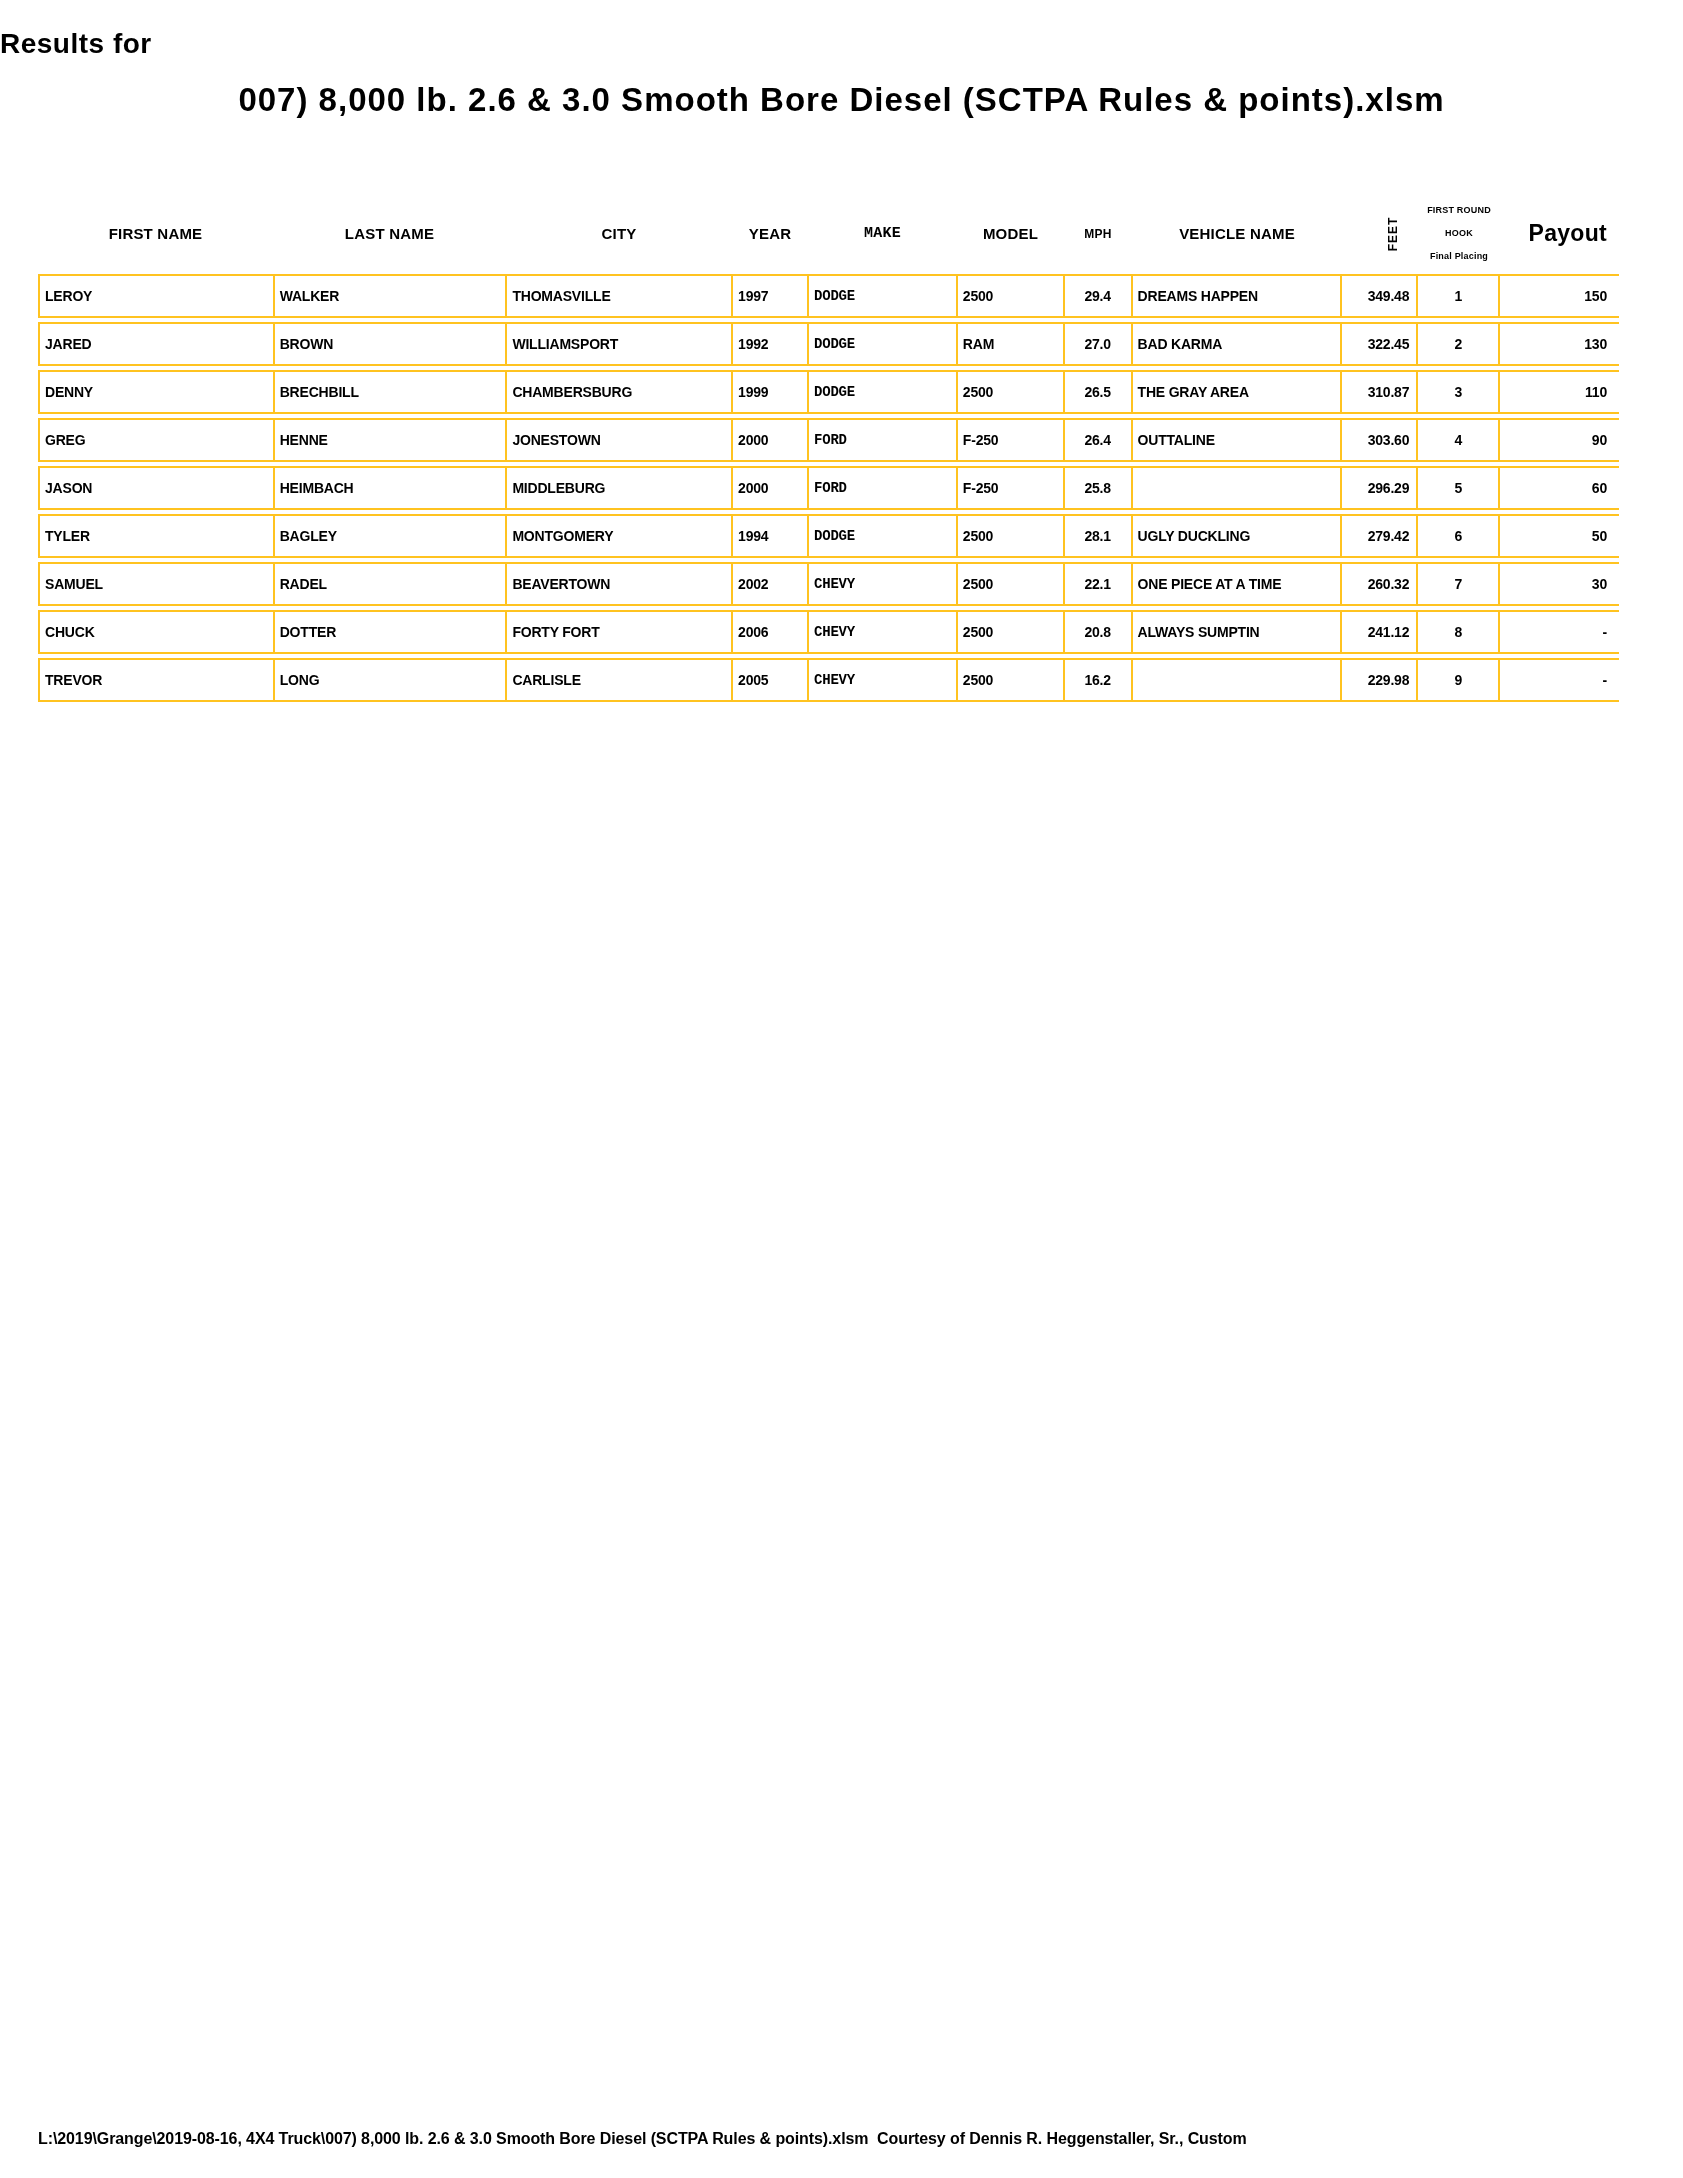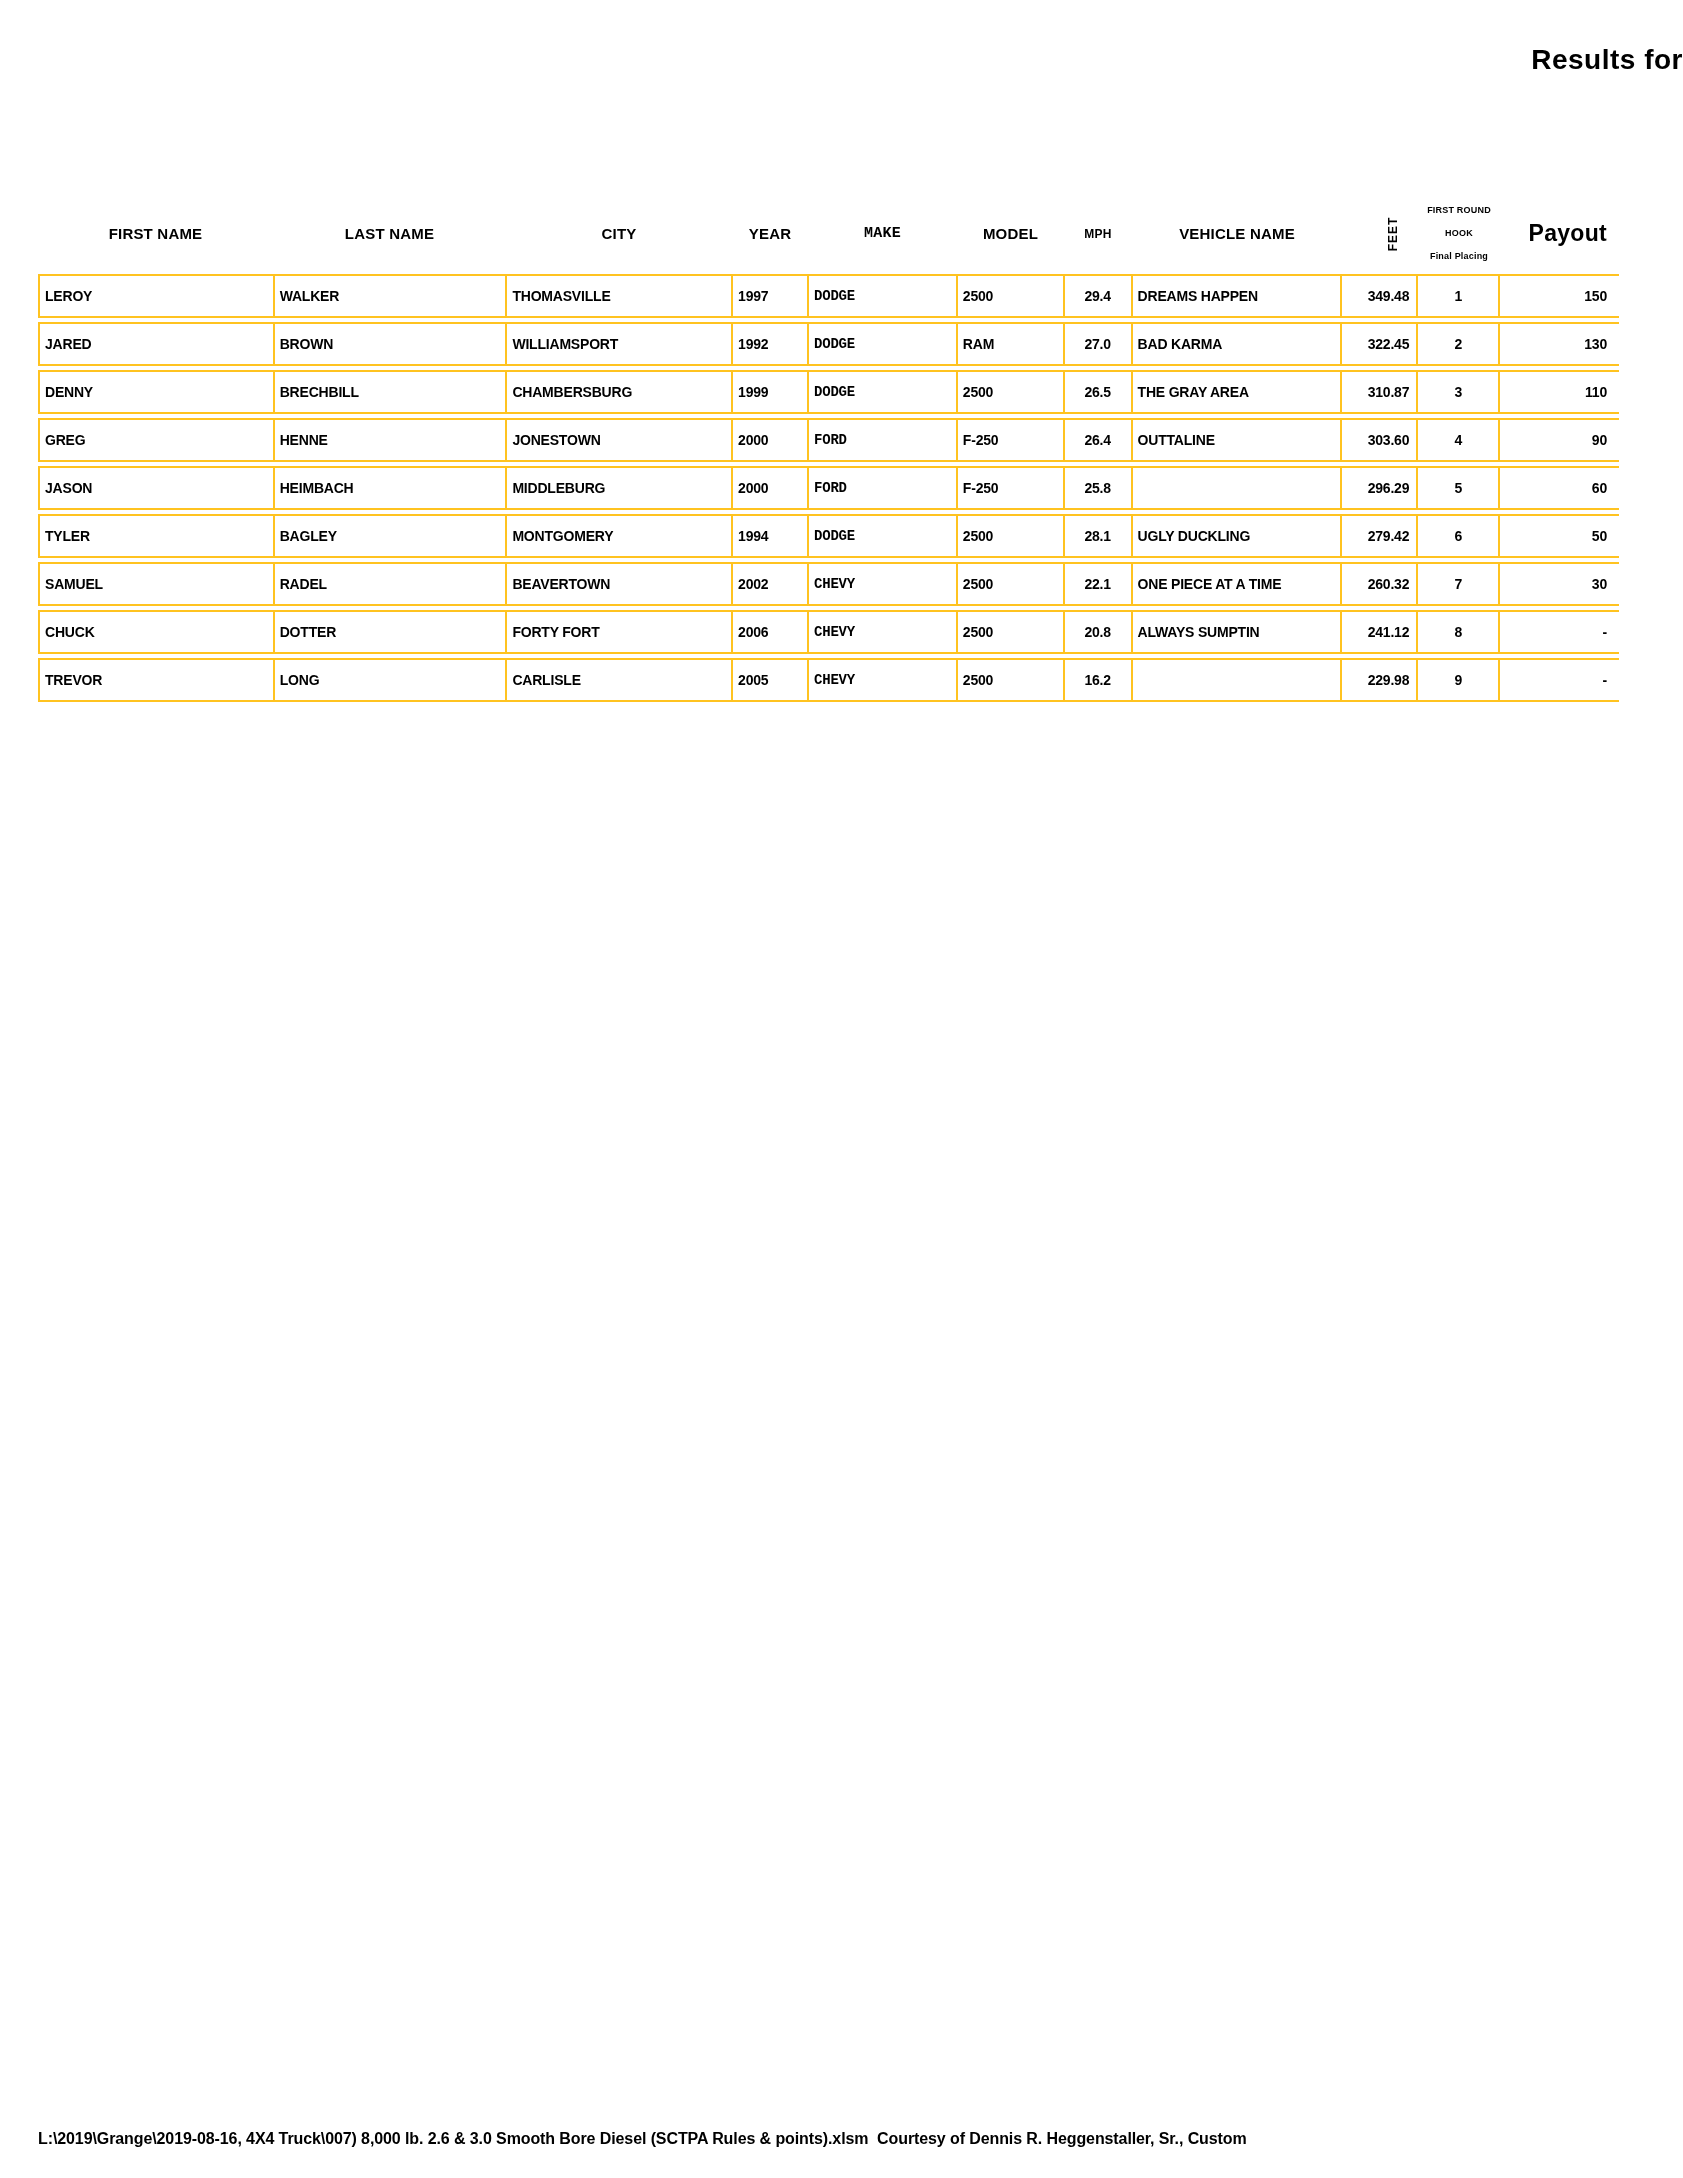--- a/index.html
+++ b/index.html
@@ -10,22 +10,22 @@
     width: 1683px;
     height: 2178px;
     background: var(--paper);
     font-family: "Liberation Sans", sans-serif;
     font-weight: bold;
     color: var(--ink);
     overflow: hidden;
   }
   .title1 {
     position: absolute;
-    top: 44px; left: 0; width: 100%;
-    text-align: right;
+    top: 28px; left: 0; width: 100%;
+    text-align: left;
     font-size: 28px;
     letter-spacing: 0.5px;
   }
   .title2 {
     position: absolute;
     top: 81px; left: 0; width: 100%;
     text-align: center;
     font-size: 33px;
     letter-spacing: 1px;
     white-space: nowrap;
@@ -103,20 +103,21 @@
     letter-spacing: -0.1px;
     white-space: pre;
   }
 </style>
 </head>
 <body>
 
 <div class="page">
 
   <div class="title1">Results for</div>
+  <div class="title2">007) 8,000 lb. 2.6 &amp; 3.0 Smooth Bore Diesel (SCTPA Rules &amp; points).xlsm</div>
 
   <div class="thead">
     <div class="th c-first">FIRST NAME</div>
     <div class="th c-last">LAST NAME</div>
     <div class="th c-city">CITY</div>
     <div class="th c-year">YEAR</div>
     <div class="th c-make">MAKE</div>
     <div class="th c-model">MODEL</div>
     <div class="th c-mph th-mph">MPH</div>
     <div class="th c-veh">VEHICLE NAME</div>

